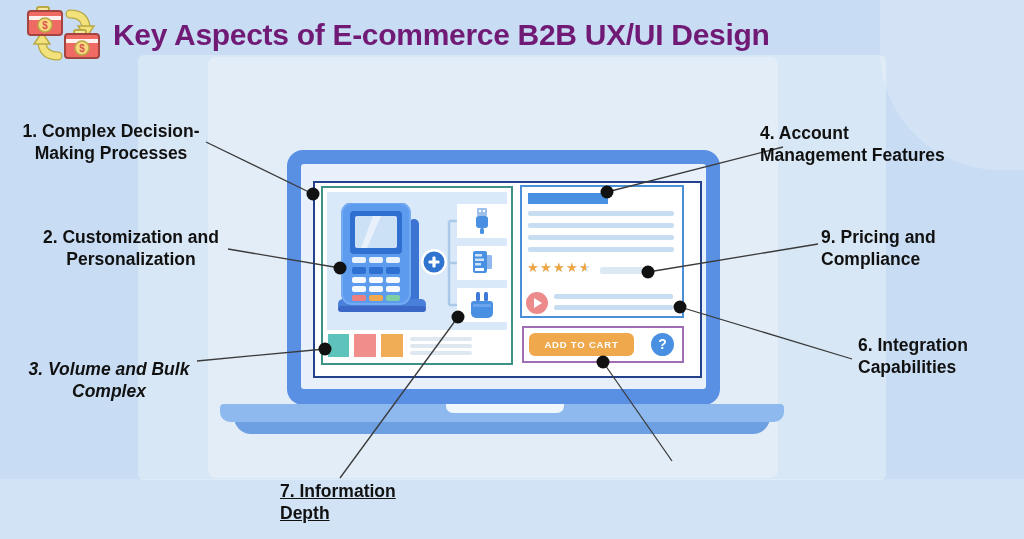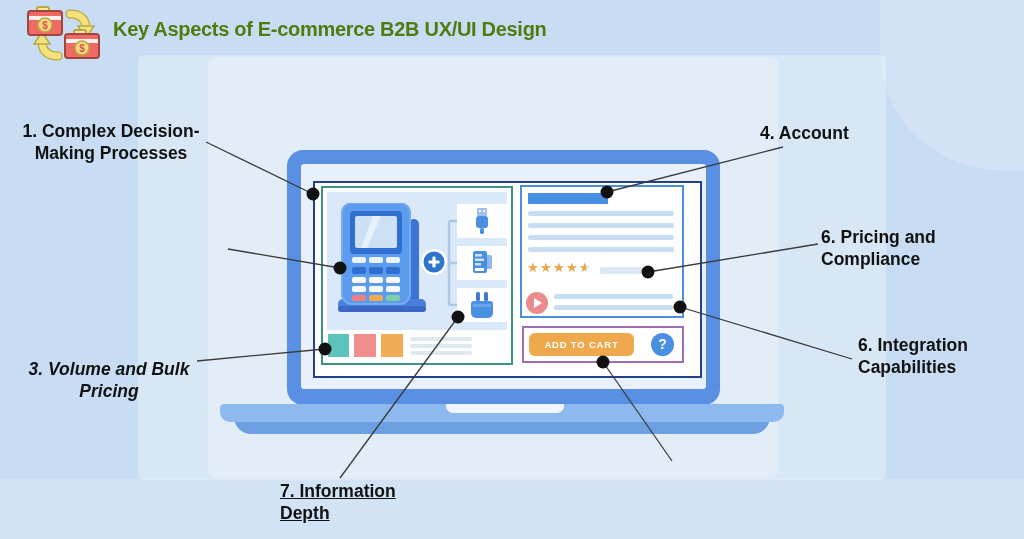--- a/index.html
+++ b/index.html
@@ -12,22 +12,22 @@
     background:rgba(255,255,255,0.30); border-radius:6px; }
   .bg-shape-b { position:absolute; left:208px; top:57px; width:570px; height:421px;
     background:rgba(255,255,255,0.28); border-radius:8px; }
   .bg-shape-c { position:absolute; left:0; top:479px; width:1024px; height:60px;
     background:rgba(255,255,255,0.18); }
   .bg-shape-d { position:absolute; left:880px; top:0; width:260px; height:170px;
     background:rgba(255,255,255,0.20); border-radius:0 0 0 120px; }
 
   
   .header-icon { position:absolute; left:24px; top:4px; width:82px; height:62px; }
-  .page-title { position:absolute; left:113px; top:18px; font-size:20px; font-weight:bold;
-    color:#4d7c0f; letter-spacing:-0.3px; }
+  .page-title { position:absolute; left:113px; top:18px; font-size:30px; font-weight:bold;
+    color:#701a75; letter-spacing:-0.3px; }
 
   
   .laptop-frame { position:absolute; left:287px; top:150px; width:433px; height:255px;
     background:#5a90e4; border-radius:16px; }
   .laptop-bezel { position:absolute; left:301px; top:164px; width:405px; height:225px;
     background:#e7f0fb; border-radius:3px; }
   .laptop-screen { position:absolute; left:313px; top:181px; width:389px; height:197px;
     background:#ffffff; border:2px solid #24418c; }
   .laptop-base { position:absolute; left:220px; top:404px; width:564px; height:30px; }
   .laptop-base .bar { position:absolute; left:0; top:0; width:564px; height:18px;
@@ -261,29 +261,34 @@
       <circle cx="680" cy="307" r="6.5"></circle>
       <circle cx="458" cy="317" r="6.5"></circle>
       <circle cx="603" cy="362" r="6.5"></circle>
     </g>
   </svg>
 
   <div class="diagram-label label-1 align-r">
     <span>1. Complex Decision-</span><br>
     <span>Making Processes</span>
   </div>
+  <div class="diagram-label label-2 align-r">
+    <span>2. Customization and</span><br>
+    <span>Personalization</span>
+  </div>
   <div class="diagram-label label-3 align-r">
     <span>3. Volume and Bulk</span><br>
-    <span>Pricing</span>
+    <span>Complex</span>
   </div>
   <div class="diagram-label label-4">
     <span>4. Account</span><br>
+    <span>Management Features</span>
   </div>
   <div class="diagram-label label-5">
-    <span>6. Pricing and</span><br>
+    <span>9. Pricing and</span><br>
     <span>Compliance</span>
   </div>
   <div class="diagram-label label-6">
     <span>6. Integration</span><br>
     <span>Capabilities</span>
   </div>
   <div class="diagram-label label-7">
     <span>7. Information</span><br>
     <span>Depth</span>
   </div>

